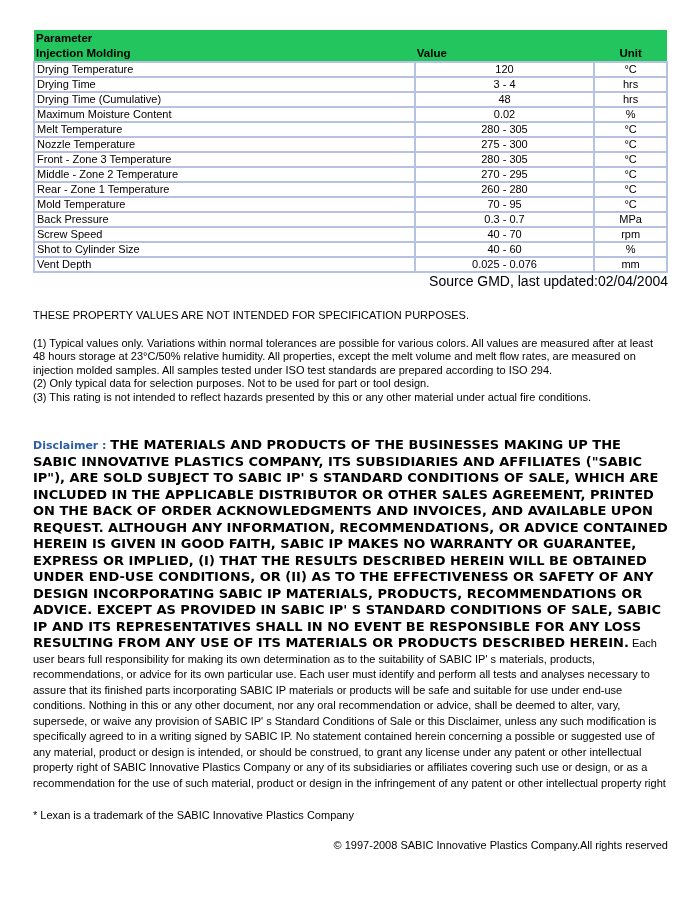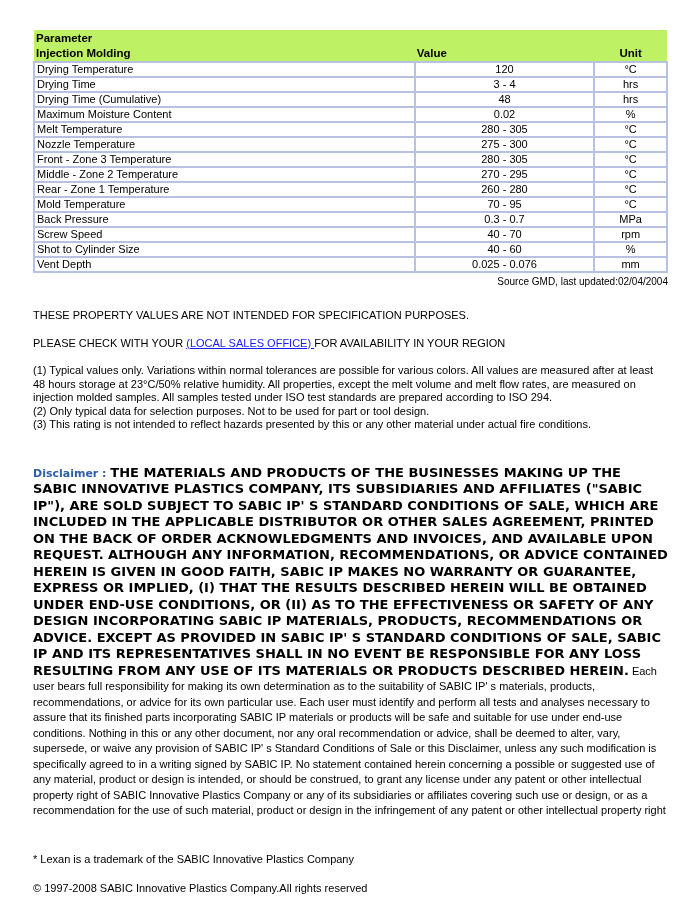--- a/index.html
+++ b/index.html
@@ -21,21 +21,21 @@
       top: 30px;
       width: 635px;
     }
     table.props {
       width: 635px;
       border-collapse: collapse;
       font-size: 11px;
       line-height: 13px;
     }
     table.props th {
-      background: #bef264;
+      background: #22c55e;
       font-weight: bold;
       font-size: 11.5px;
       padding: 1px 2px;
       height: 13px;
       border: 0;
     }
     table.props tr.h1 th { text-align: left; padding-top: 2px; }
     table.props th.c-param { text-align: left; }
     table.props th.c-val { text-align: left; }
     table.props th.c-unit { text-align: center; }
@@ -44,21 +44,21 @@
       padding: 0 2px;
       height: 11px;
       white-space: nowrap;
     }
     table.props td.c-val, table.props td.c-unit { text-align: center; }
     table.props col.c1 { width: 382px; }
     table.props col.c2 { width: 180px; }
     table.props col.c3 { width: 73px; }
     .source {
       text-align: right;
-      font-size: 10px;
+      font-size: 14px;
       margin-top: 2px;
       line-height: 13px;
     }
     p {
       margin: 0;
       font-size: 11px;
       line-height: 13.5px;
     }
     .notice1 { margin-top: 21px; }
     .notice2 { margin-top: 14px; }
@@ -81,22 +81,22 @@
     .disclaimer .caps {
       font-weight: bold;
       font-family: "DejaVu Sans", sans-serif;
       font-size: 13px;
       line-height: 15.5px;
     }
     .disclaimer .rest {
       font-size: 11px;
       line-height: 15px;
     }
-    .trademark { margin-top: 34px; }
-    .copyright { margin-top: 16px; }
+    .trademark { margin-top: 18px; }
+    .copyright { margin-top: 16px; text-align: right; }
   </style>
 </head>
 <body>
 
 <div class="page">
 
   <table class="props">
     <colgroup>
       <col class="c1">
         <col class="c2">
@@ -183,23 +183,20 @@
         <td class="c-val">0.025 - 0.076</td>
         <td class="c-unit">mm</td>
       </tr>
     </tbody>
   </table>
 
   <div class="source">Source GMD, last updated:02/04/2004</div>
 
   <p class="notice1">THESE PROPERTY VALUES ARE NOT INTENDED FOR SPECIFICATION PURPOSES.</p>
 
-  <p class="notice2">
-    <span>PLEASE CHECK WITH YOUR </span><a class="link" href="#">(LOCAL SALES OFFICE) </a><span>FOR AVAILABILITY IN YOUR REGION</span>
-  </p>
 
   <div class="notes">
     <p>(1) Typical values only. Variations within normal tolerances are possible for various colors. All values are measured after at least 48 hours storage at 23°C/50% relative humidity. All properties, except the melt volume and melt flow rates, are measured on injection molded samples. All samples tested under ISO test standards are prepared according to ISO 294.</p>
     <p>(2) Only typical data for selection purposes. Not to be used for part or tool design.</p>
     <p>(3) This rating is not intended to reflect hazards presented by this or any other material under actual fire conditions.</p>
   </div>
 
   <div class="disclaimer"><span class="dl">Disclaimer : </span><span class="caps">THE MATERIALS AND PRODUCTS OF THE BUSINESSES MAKING UP THE SABIC INNOVATIVE PLASTICS COMPANY, ITS SUBSIDIARIES AND AFFILIATES ("SABIC IP"), ARE SOLD SUBJECT TO SABIC IP' S STANDARD CONDITIONS OF SALE, WHICH ARE INCLUDED IN THE APPLICABLE DISTRIBUTOR OR OTHER SALES AGREEMENT, PRINTED ON THE BACK OF ORDER ACKNOWLEDGMENTS AND INVOICES, AND AVAILABLE UPON REQUEST. ALTHOUGH ANY INFORMATION, RECOMMENDATIONS, OR ADVICE CONTAINED HEREIN IS GIVEN IN GOOD FAITH, SABIC IP MAKES NO WARRANTY OR GUARANTEE, EXPRESS OR IMPLIED, (I) THAT THE RESULTS DESCRIBED HEREIN WILL BE OBTAINED UNDER END-USE CONDITIONS, OR (II) AS TO THE EFFECTIVENESS OR SAFETY OF ANY DESIGN INCORPORATING SABIC IP MATERIALS, PRODUCTS, RECOMMENDATIONS OR ADVICE. EXCEPT AS PROVIDED IN SABIC IP' S STANDARD CONDITIONS OF SALE, SABIC IP AND ITS REPRESENTATIVES SHALL IN NO EVENT BE RESPONSIBLE FOR ANY LOSS RESULTING FROM ANY USE OF ITS MATERIALS OR PRODUCTS DESCRIBED HEREIN.</span><span class="rest"> Each user bears full responsibility for making its own determination as to the suitability of SABIC IP' s materials, products, recommendations, or advice for its own particular use. Each user must identify and perform all tests and analyses necessary to assure that its finished parts incorporating SABIC IP materials or products will be safe and suitable for use under end-use conditions. Nothing in this or any other document, nor any oral recommendation or advice, shall be deemed to alter, vary, supersede, or waive any provision of SABIC IP' s Standard Conditions of Sale or this Disclaimer, unless any such modification is specifically agreed to in a writing signed by SABIC IP. No statement contained herein concerning a possible or suggested use of any material, product or design is intended, or should be construed, to grant any license under any patent or other intellectual property right of SABIC Innovative Plastics Company or any of its subsidiaries or affiliates covering such use or design, or as a recommendation for the use of such material, product or design in the infringement of any patent or other intellectual property right</span></div>
 
   <p class="trademark">* Lexan is a trademark of the SABIC Innovative Plastics Company</p>

